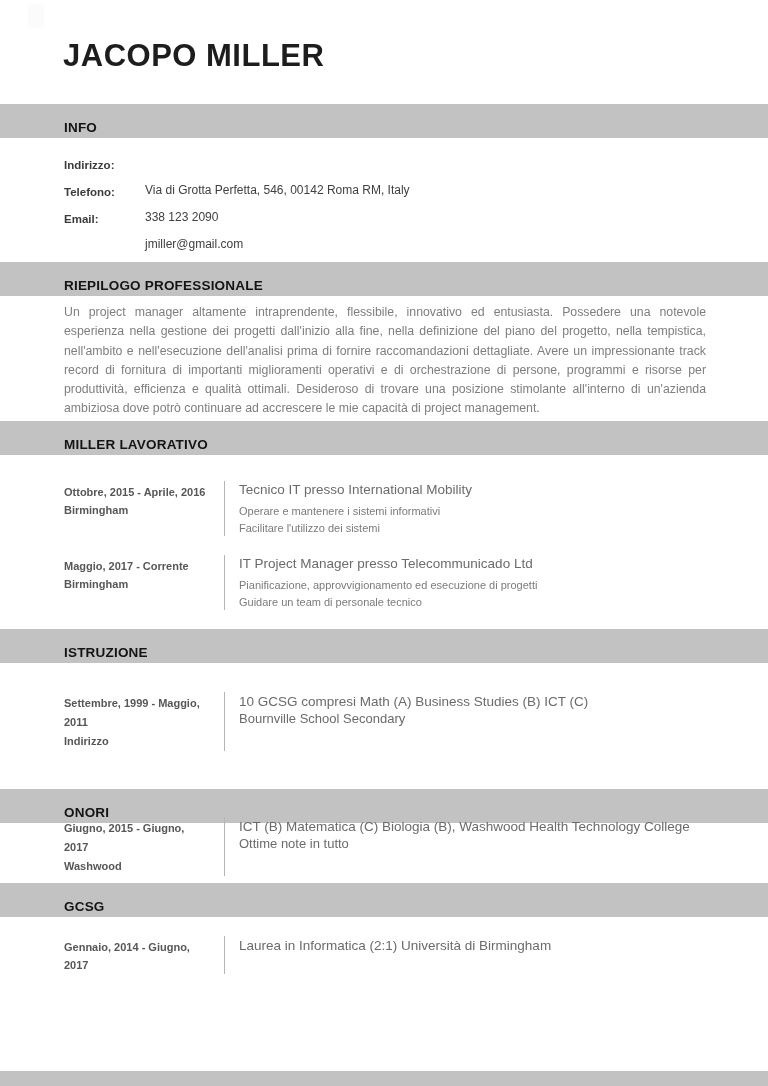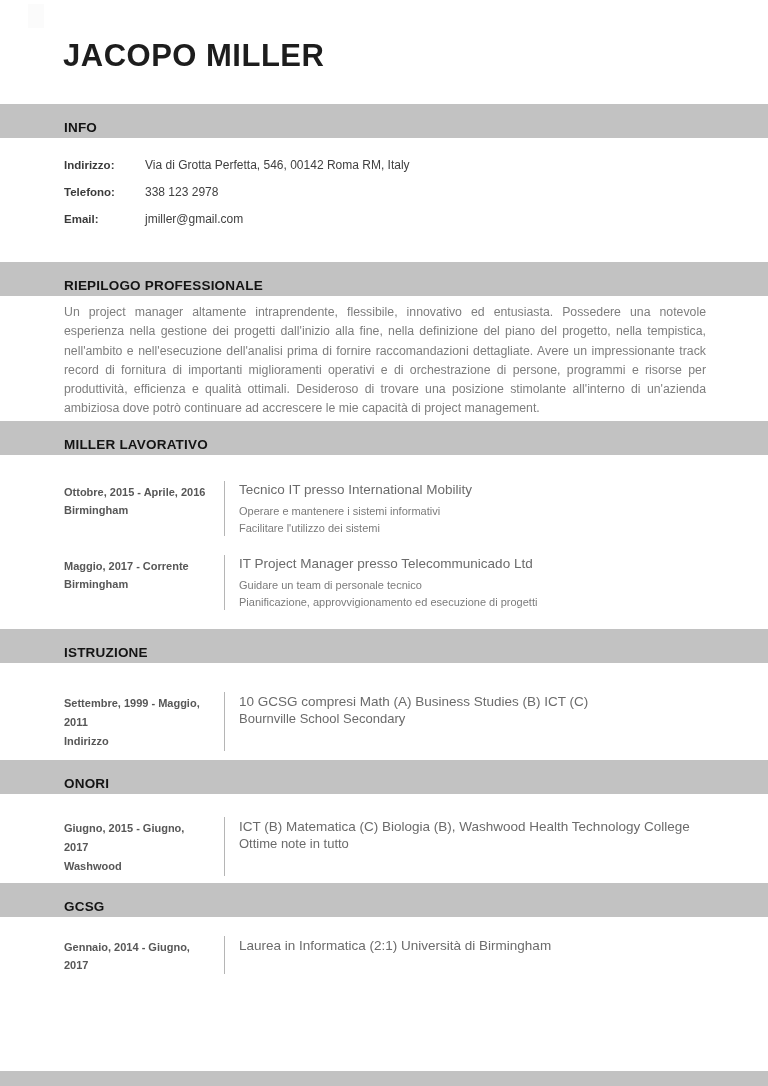--- a/index.html
+++ b/index.html
@@ -29,30 +29,30 @@
   }
   .section-bar span {
     font-size: 13.5px; font-weight: bold; color: #141414;
     letter-spacing: 0.2px;
     margin-top: 13px;
   }
   .bar-info       { top: 104px; }
   .bar-summary    { top: 262px; }
   .bar-work       { top: 421px; }
   .bar-education  { top: 629px; }
-  .bar-honors     { top: 760px; }
+  .bar-honors     { top: 789px; }
   .bar-courses    { top: 883px; }
 
   .info-rows { position: absolute; left: 64px; top: 157px; }
   .info-row { display: flex; height: 27px; align-items: flex-start; }
   .info-label {
     width: 81px; font-size: 11.5px; font-weight: bold; color: #3b3b3b;
     padding-top: 2px;
   }
-  .info-value { font-size: 12px; color: #404040; padding-top: 1px; }
+  .info-value { font-size: 12px; color: #404040; padding-top: 1px; margin-top: 25px; }
 
   .summary-text {
     position: absolute; left: 64px; top: 303px; width: 642px;
     font-size: 12.3px; line-height: 19.3px; color: #7e7e7e;
     text-align: justify;
   }
 
   .entry {
     position: absolute; left: 64px; right: 0;
     display: flex; align-items: stretch;
@@ -93,21 +93,21 @@
   <div class="section-bar bar-info">
     <span>INFO</span>
   </div>
   <div class="info-rows">
     <div class="info-row">
       <div class="info-label">Indirizzo:</div>
       <div class="info-value">Via di Grotta Perfetta, 546, 00142 Roma RM, Italy</div>
     </div>
     <div class="info-row">
       <div class="info-label">Telefono:</div>
-      <div class="info-value">338 123 2978</div>
+      <div class="info-value">338 123 2090</div>
     </div>
     <div class="info-row">
       <div class="info-label">Email:</div>
       <div class="info-value">jmiller@gmail.com</div>
     </div>
   </div>
 
   <div class="section-bar bar-summary">
     <span>RIEPILOGO PROFESSIONALE</span>
   </div>
@@ -131,22 +131,22 @@
   </div>
 
   <div class="entry entry-work-2">
     <div class="entry-dates">
       <div>Maggio, 2017 - Corrente</div>
       <div>Birmingham</div>
     </div>
     <div class="entry-sep"></div>
     <div class="entry-body">
       <div class="entry-title">IT Project Manager presso Telecommunicado Ltd</div>
+      <div class="entry-detail">Pianificazione, approvvigionamento ed esecuzione di progetti</div>
       <div class="entry-detail">Guidare un team di personale tecnico</div>
-      <div class="entry-detail">Pianificazione, approvvigionamento ed esecuzione di progetti</div>
     </div>
   </div>
 
   <div class="section-bar bar-education">
     <span>ISTRUZIONE</span>
   </div>
 
   <div class="entry entry-edu edu">
     <div class="entry-dates">
       <div>Settembre, 1999 - Maggio, 2011</div>

